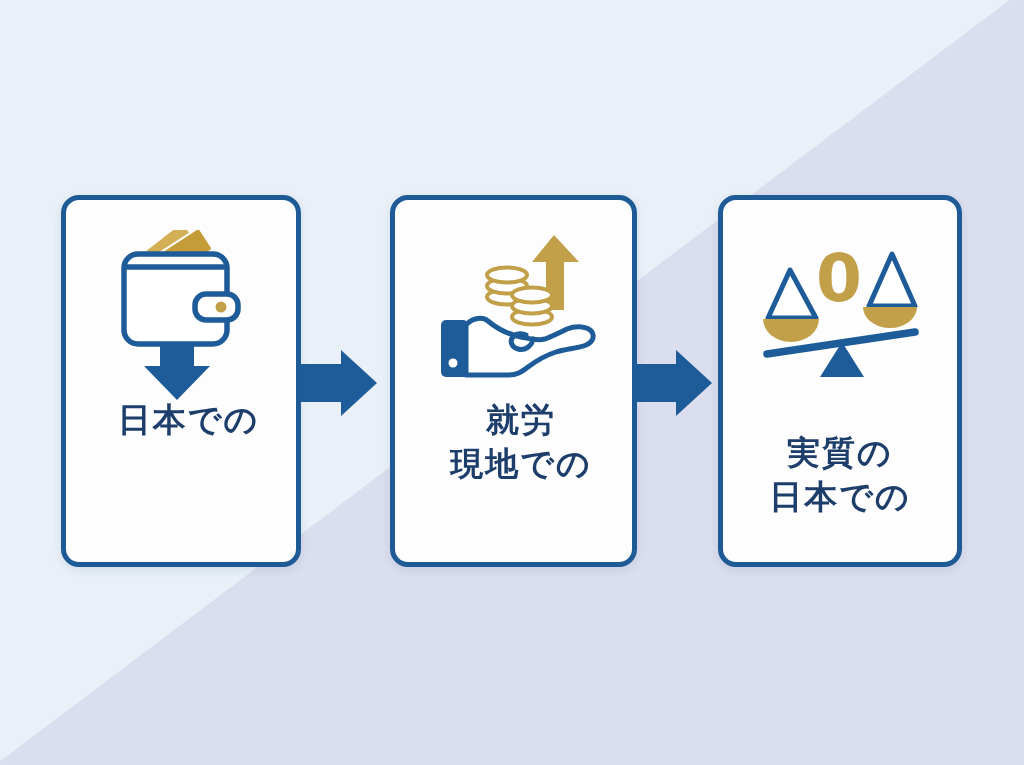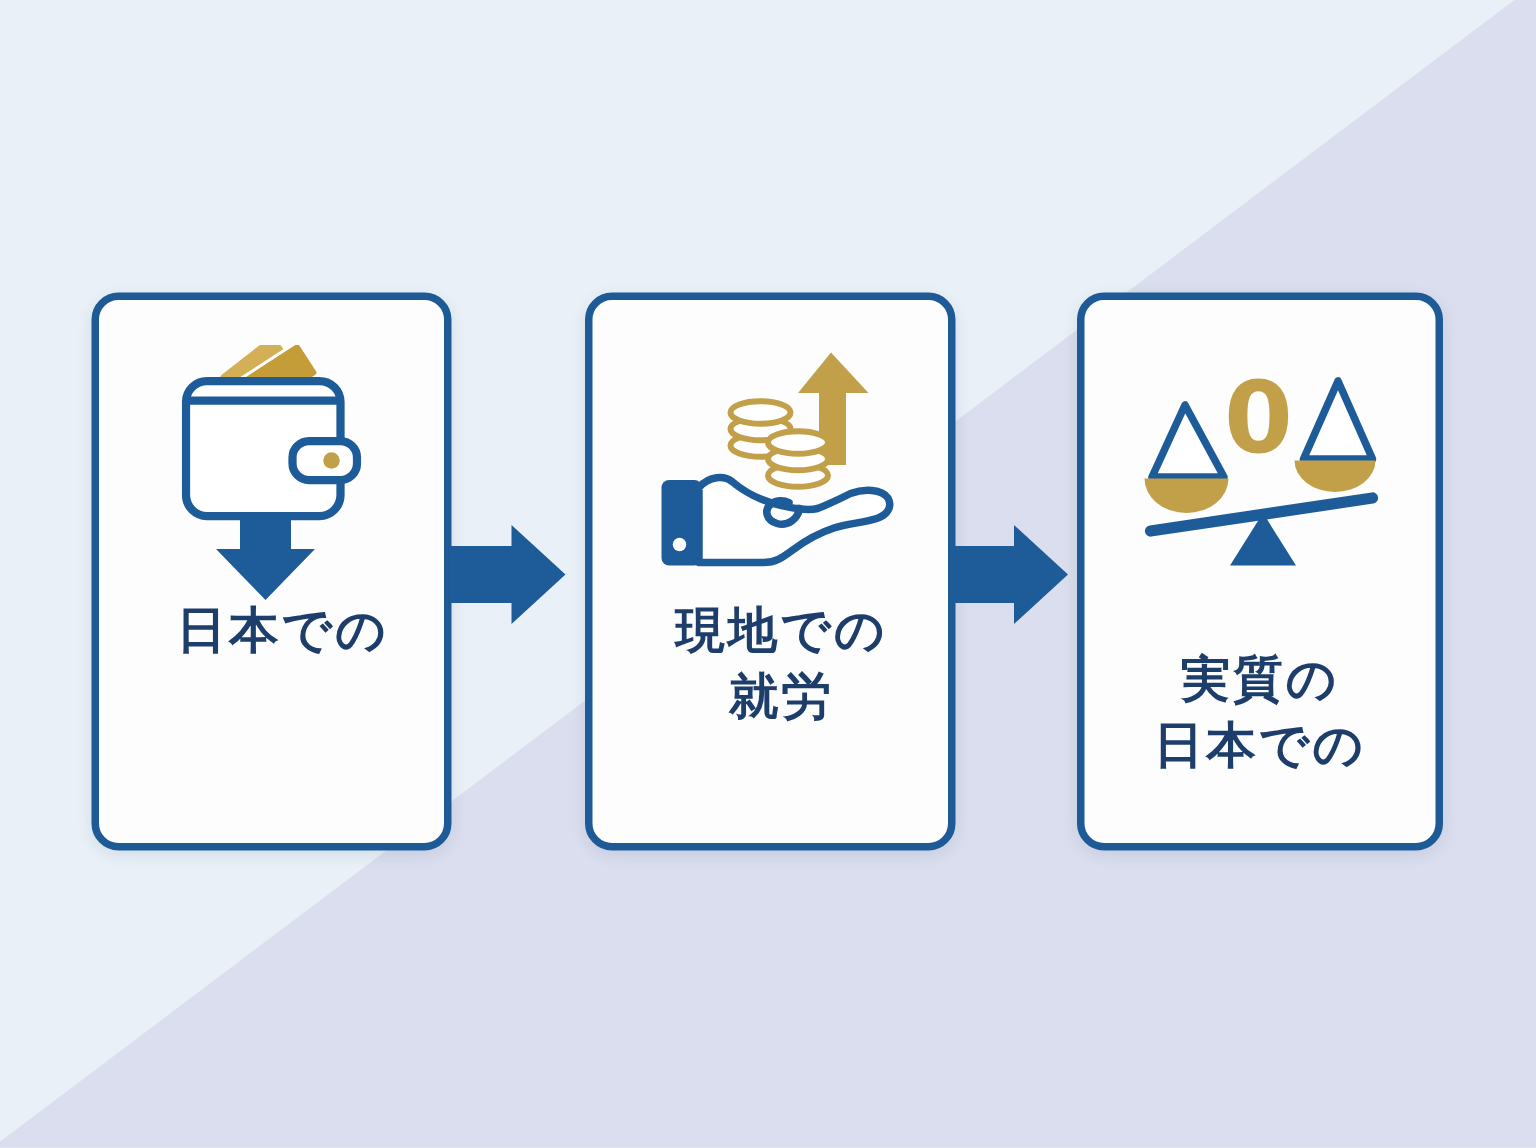--- a/index.html
+++ b/index.html
@@ -80,22 +80,22 @@
       </g>
       <path d="M37,92 C44,84 54,84 59,88 C66,94 78,101 92,104 C97,105 100,106 103,106
                C109,107 112,107 116,106 C124,103 132,99 138,96 C147,92.5 159,93 163,99
                C166,104.5 163,110 156,112.5 C147,115.5 136,116 127,119 C116,122.5 107,128 99,134
                C93,138.5 88,142 80,142 L37,142 Z" fill="#ffffff" stroke="#1e5c99" stroke-width="5" stroke-linejoin="round" stroke-linecap="round"></path>
       <path d="M104,106 C103,113 96,118 89,116 C82,114 80,107 85,103 C88,100.5 93,100 97,102" fill="none" stroke="#1e5c99" stroke-width="5" stroke-linecap="round"></path>
       <rect x="12" y="87" width="27" height="57" rx="5" fill="#1e5c99"></rect>
       <circle cx="24" cy="130" r="4.5" fill="#ffffff"></circle>
     </svg>
     <div class="label">
+      <div>就労</div>
       <div>現地での</div>
-      <div>就労</div>
     </div>
   </section>
 
   <svg class="arrow arrow-2" viewBox="0 0 78 66" aria-hidden="true">
     <polygon points="0,14 42,14 42,0 78,33 42,66 42,52 0,52" fill="#1e5c99"></polygon>
   </svg>
 
   <section class="card card-3">
     <svg class="icon" viewBox="0 0 170 146" aria-hidden="true">
       <text class="zero-digit" x="84" y="52" text-anchor="middle" fill="#c2a04a">0</text>

